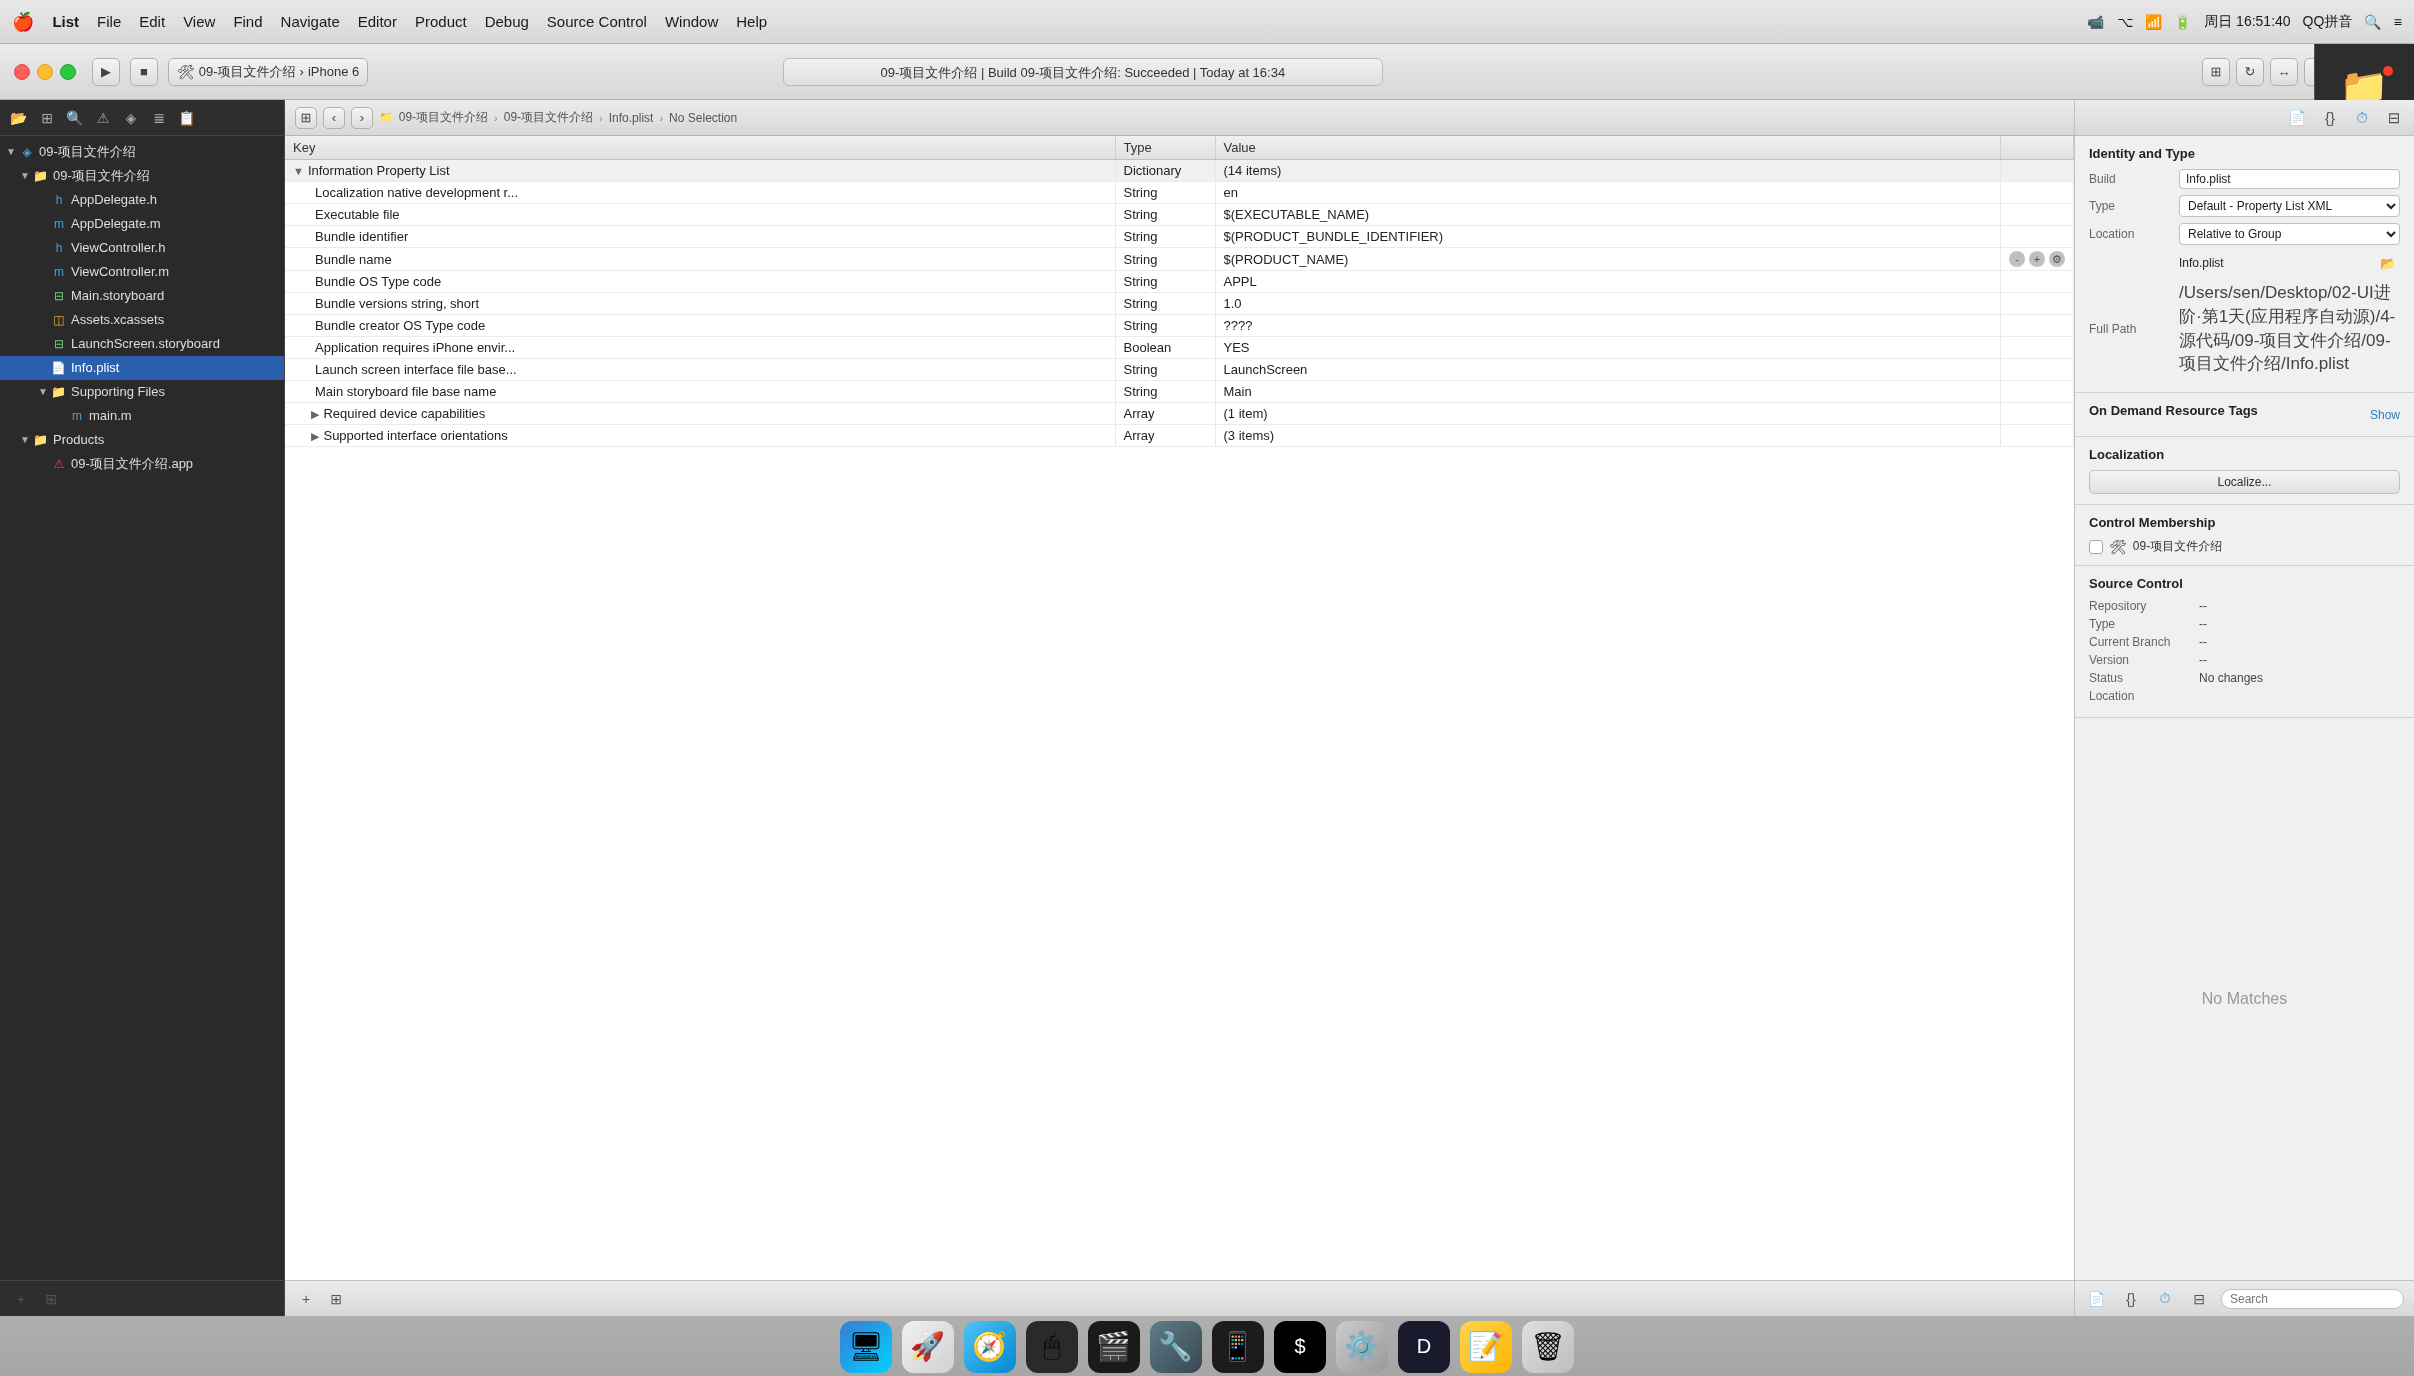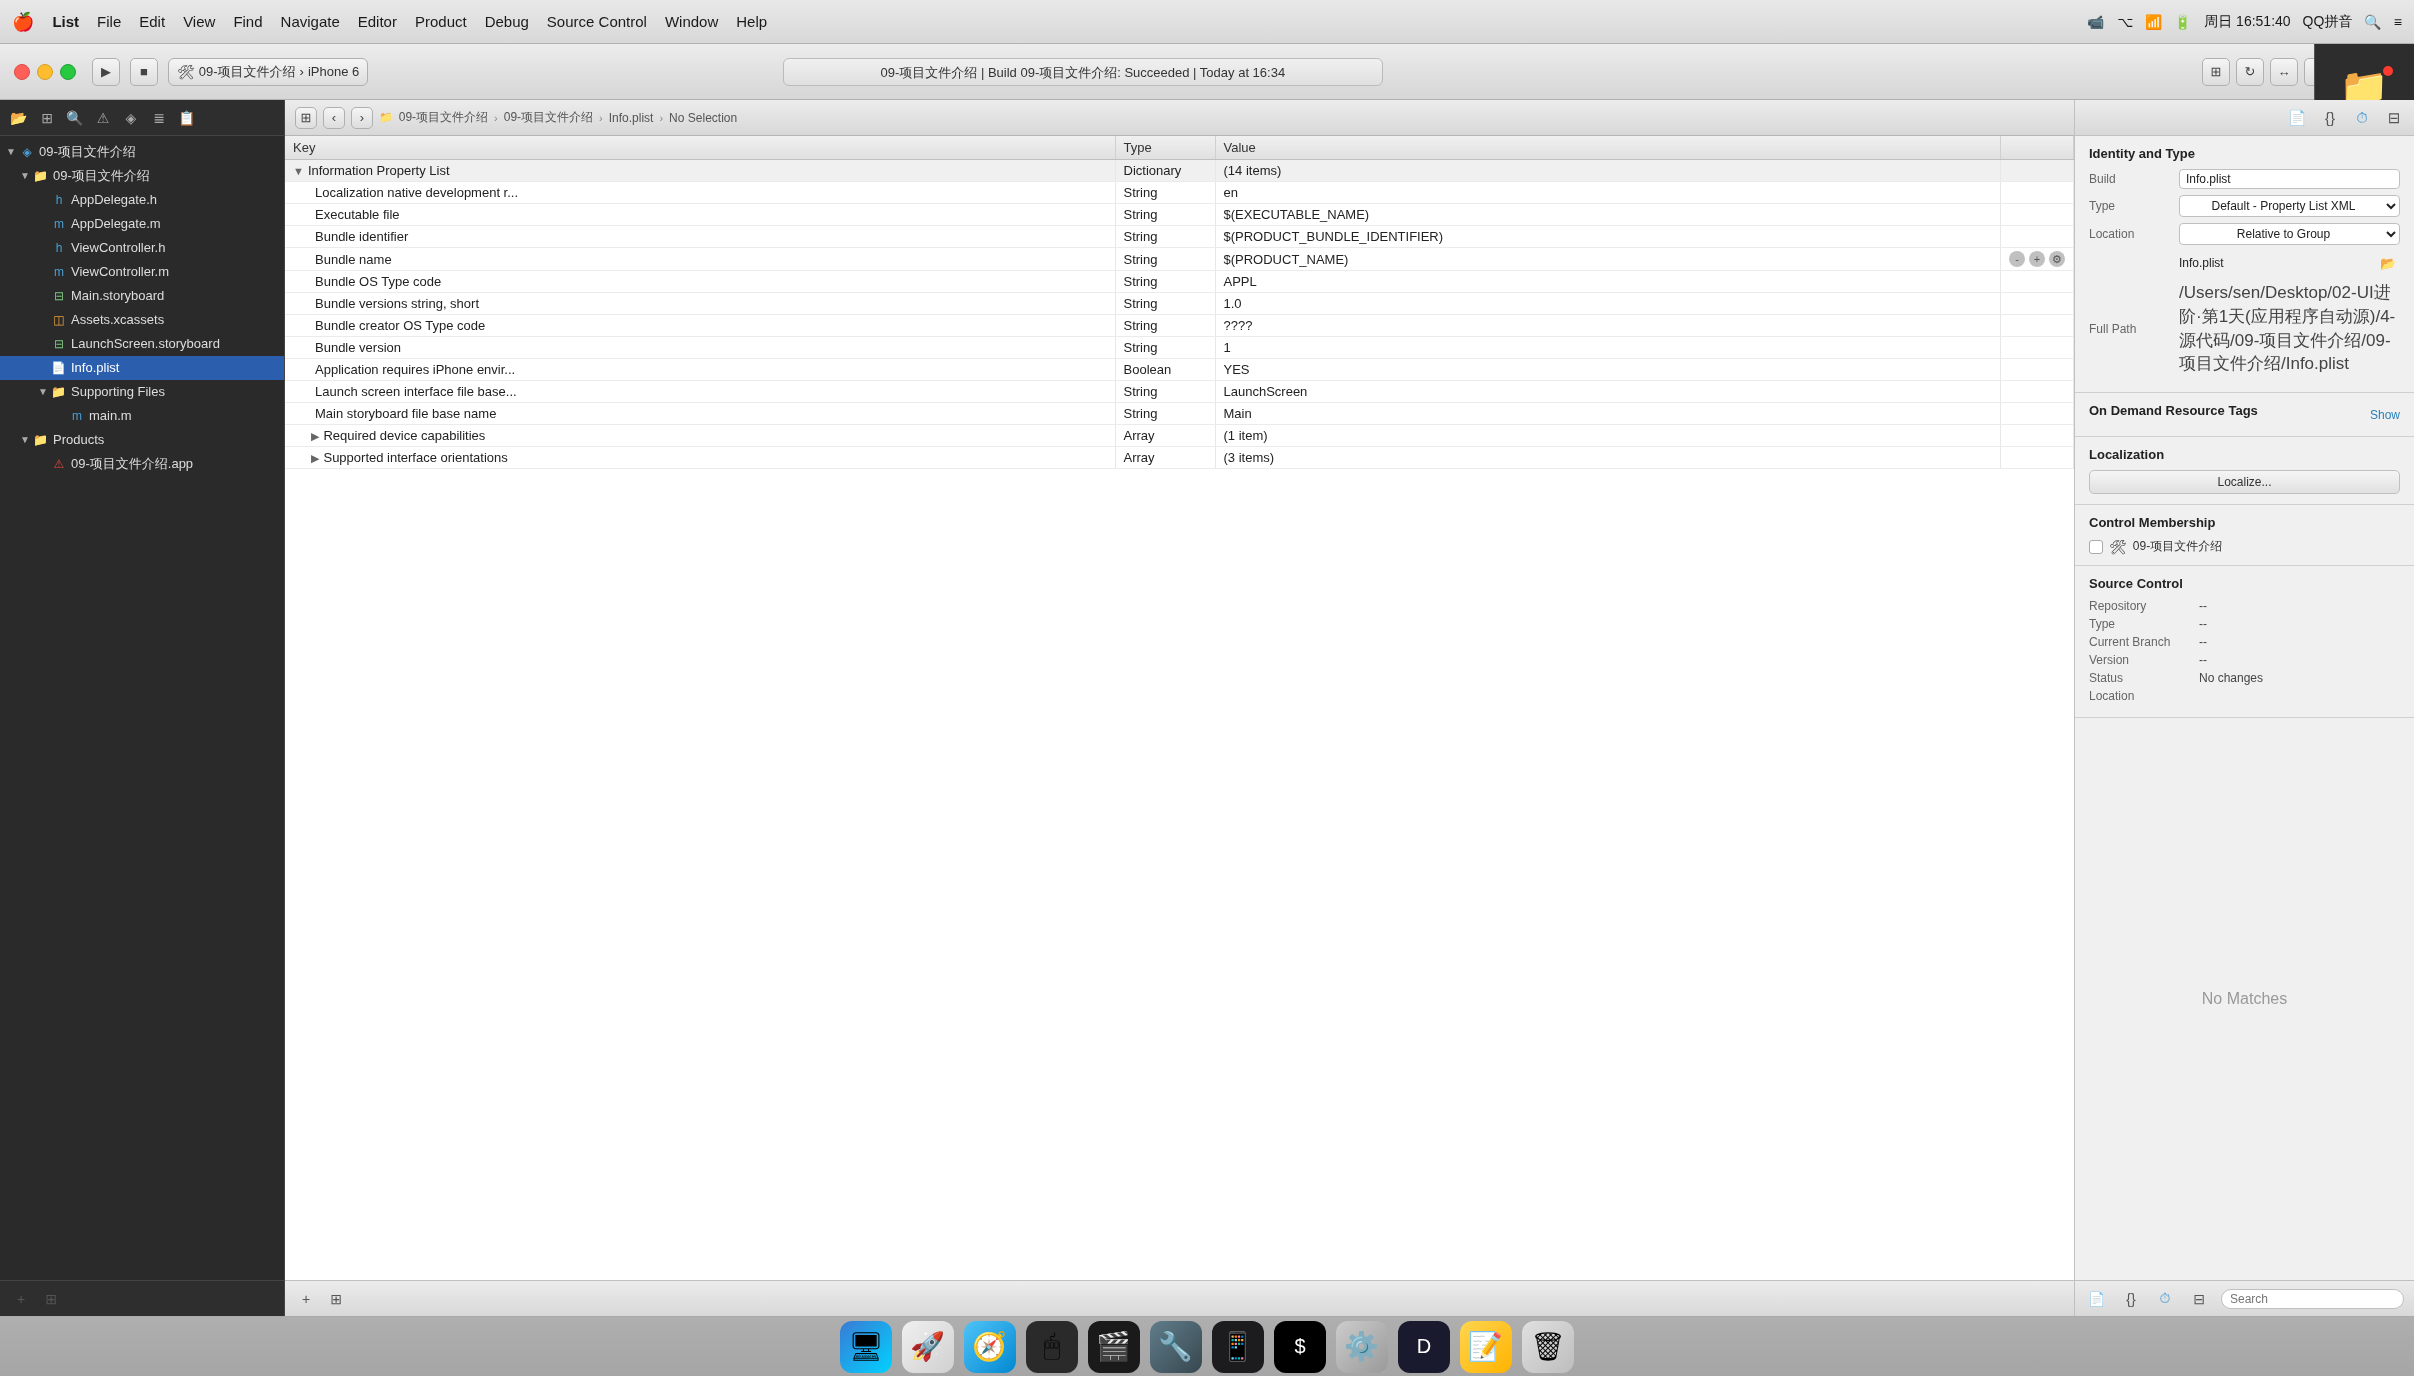--- a/index.html
+++ b/index.html
@@ -325,21 +325,20 @@
     }
     .inspector-select {
       flex: 1;
       background: #fff;
       border: 1px solid #c0c0c0;
       border-radius: 4px;
       padding: 2px 4px;
       font-size: 12px;
       color: #222;
       cursor: pointer;
-      text-align: center;
     }
     .inspector-fullpath {
       font-size: 17px;
       color: #444;
       word-break: break-all;
       line-height: 1.4;
     }
     .localize-btn {
       width: 100%;
       padding: 4px 0;
@@ -829,26 +828,20 @@
           <td class="value-cell">1.0</td>
           <td class="actions-col"></td>
         </tr>
         <tr>
           <td class="key-cell"><span class="indent-space" style="width: 18px; display: inline-block;"></span><span class="expand-arrow" style="margin-right: 4px; color: rgb(102, 102, 102); font-size: 11px;"></span><span>Bundle creator OS Type code</span></td>
           <td class="type-cell">String</td>
           <td class="value-cell">????</td>
           <td class="actions-col"></td>
         </tr>
         <tr>
-          <td class="key-cell"><span class="indent-space" style="width: 18px; display: inline-block;"></span><span class="expand-arrow" style="margin-right: 4px; color: rgb(102, 102, 102); font-size: 11px;"></span><span>Bundle version</span></td>
-          <td class="type-cell">String</td>
-          <td class="value-cell">1</td>
-          <td class="actions-col"></td>
-        </tr>
-        <tr>
           <td class="key-cell"><span class="indent-space" style="width: 18px; display: inline-block;"></span><span class="expand-arrow" style="margin-right: 4px; color: rgb(102, 102, 102); font-size: 11px;"></span><span>Application requires iPhone envir...</span></td>
           <td class="type-cell">Boolean</td>
           <td class="value-cell">YES</td>
           <td class="actions-col"></td>
         </tr>
         <tr>
           <td class="key-cell"><span class="indent-space" style="width: 18px; display: inline-block;"></span><span class="expand-arrow" style="margin-right: 4px; color: rgb(102, 102, 102); font-size: 11px;"></span><span>Launch screen interface file base...</span></td>
           <td class="type-cell">String</td>
           <td class="value-cell">LaunchScreen</td>
           <td class="actions-col"></td>

